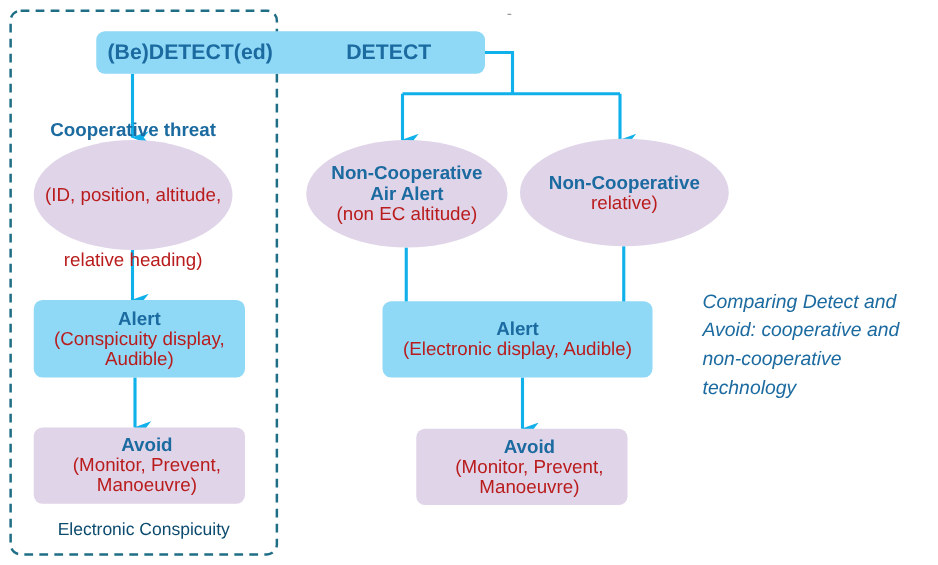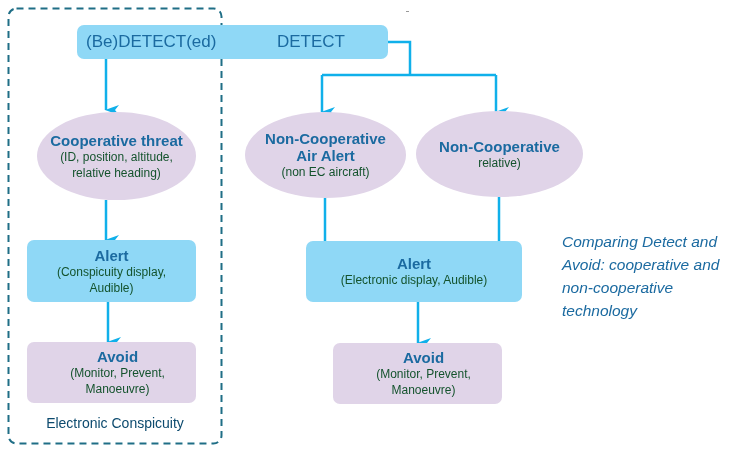--- a/index.html
+++ b/index.html
@@ -5,25 +5,25 @@
   html, body { margin:0; padding:0; background:#ffffff; }
   body { width:750px; height:452px; position:relative; overflow:hidden;
          font-family:"Liberation Sans", sans-serif; }
   #canvas { position:absolute; left:0; top:0; width:750px; height:452px; }
   .node { position:absolute; box-sizing:border-box; display:flex; flex-direction:column;
           align-items:center; justify-content:center; text-align:center; }
   .box-blue { background:#8fd8f6; border-radius:7px; }
   .box-purple { background:#e0d4e8; border-radius:7px;padding-left:12px; }
   .ellipse { background:#e0d4e8; border-radius:50%; }
   .title { color:#1b6aa0; font-weight:bold; font-size:15px; line-height:17px; }
-  .sub { color:#14532d; font-size:12px; line-height:16px; }
+  .sub { color:#b91c1c; font-size:15px; line-height:16px; }
   .detect-label { position:absolute; top:0; height:34px; line-height:34px;
                   font-size:17px; color:#1b6aa0; white-space:nowrap; }
-  .detect-label b { font-weight:normal; }
-  .light { font-weight:normal; }
+  .detect-label b { font-weight:bold; }
+  .light { font-weight:bold; }
   #group-label { position:absolute; left:8px; width:214px; top:415px; text-align:center;
                  color:#0c4a6e; font-size:14px; }
   #caption { position:absolute; left:562px; top:230px; width:190px; color:#1b6aa0;
              font-style:italic; font-size:15.5px; line-height:23px; }
   #stray-mark { position:absolute; left:406px; top:11px; width:3px; height:1px; background:#999; }
 </style>
 </head>
 <body>
 
 <svg id="canvas" width="750" height="452">
@@ -51,21 +51,21 @@
 
 <div class="node box-blue" style="left:77px; top:25px; width:311px; height:34px; display:block;">
   <span class="detect-label" style="left:9px;">
     <span class="light">(Be)</span><b>DETECT</b><span class="light">(ed)</span>
   </span>
   <span class="detect-label" style="left:200px;">
     <b>DETECT</b>
   </span>
 </div>
 
-<div class="node ellipse" style="left:37px; top:112px; width:159px; height:88px;">
+<div class="node ellipse" style="left:27px; top:112px; width:159px; height:88px;gap:36px;">
   <div class="title">Cooperative threat</div>
   <div class="sub">(ID, position, altitude,</div>
   <div class="sub">relative heading)</div>
 </div>
 
 <div class="node box-blue" style="left:27px; top:240px; width:169px; height:62px;">
   <div class="title">Alert</div>
   <div class="sub">(Conspicuity display,</div>
   <div class="sub">Audible)</div>
 </div>
@@ -74,21 +74,21 @@
   <div class="title">Avoid</div>
   <div class="sub">(Monitor, Prevent,</div>
   <div class="sub">Manoeuvre)</div>
 </div>
 
 <div id="group-label">Electronic Conspicuity</div>
 
 <div class="node ellipse" style="left:245px; top:112px; width:161px; height:86px;">
   <div class="title">Non-Cooperative</div>
   <div class="title">Air Alert</div>
-  <div class="sub">(non EC aircraft)</div>
+  <div class="sub">(non EC altitude)</div>
 </div>
 
 <div class="node ellipse" style="left:416px; top:111px; width:167px; height:86px;">
   <div class="title">Non-Cooperative</div>
   <div class="sub">relative)</div>
 </div>
 
 <div class="node box-blue" style="left:306px; top:241px; width:216px; height:61px;">
   <div class="title">Alert</div>
   <div class="sub">(Electronic display, Audible)</div>

